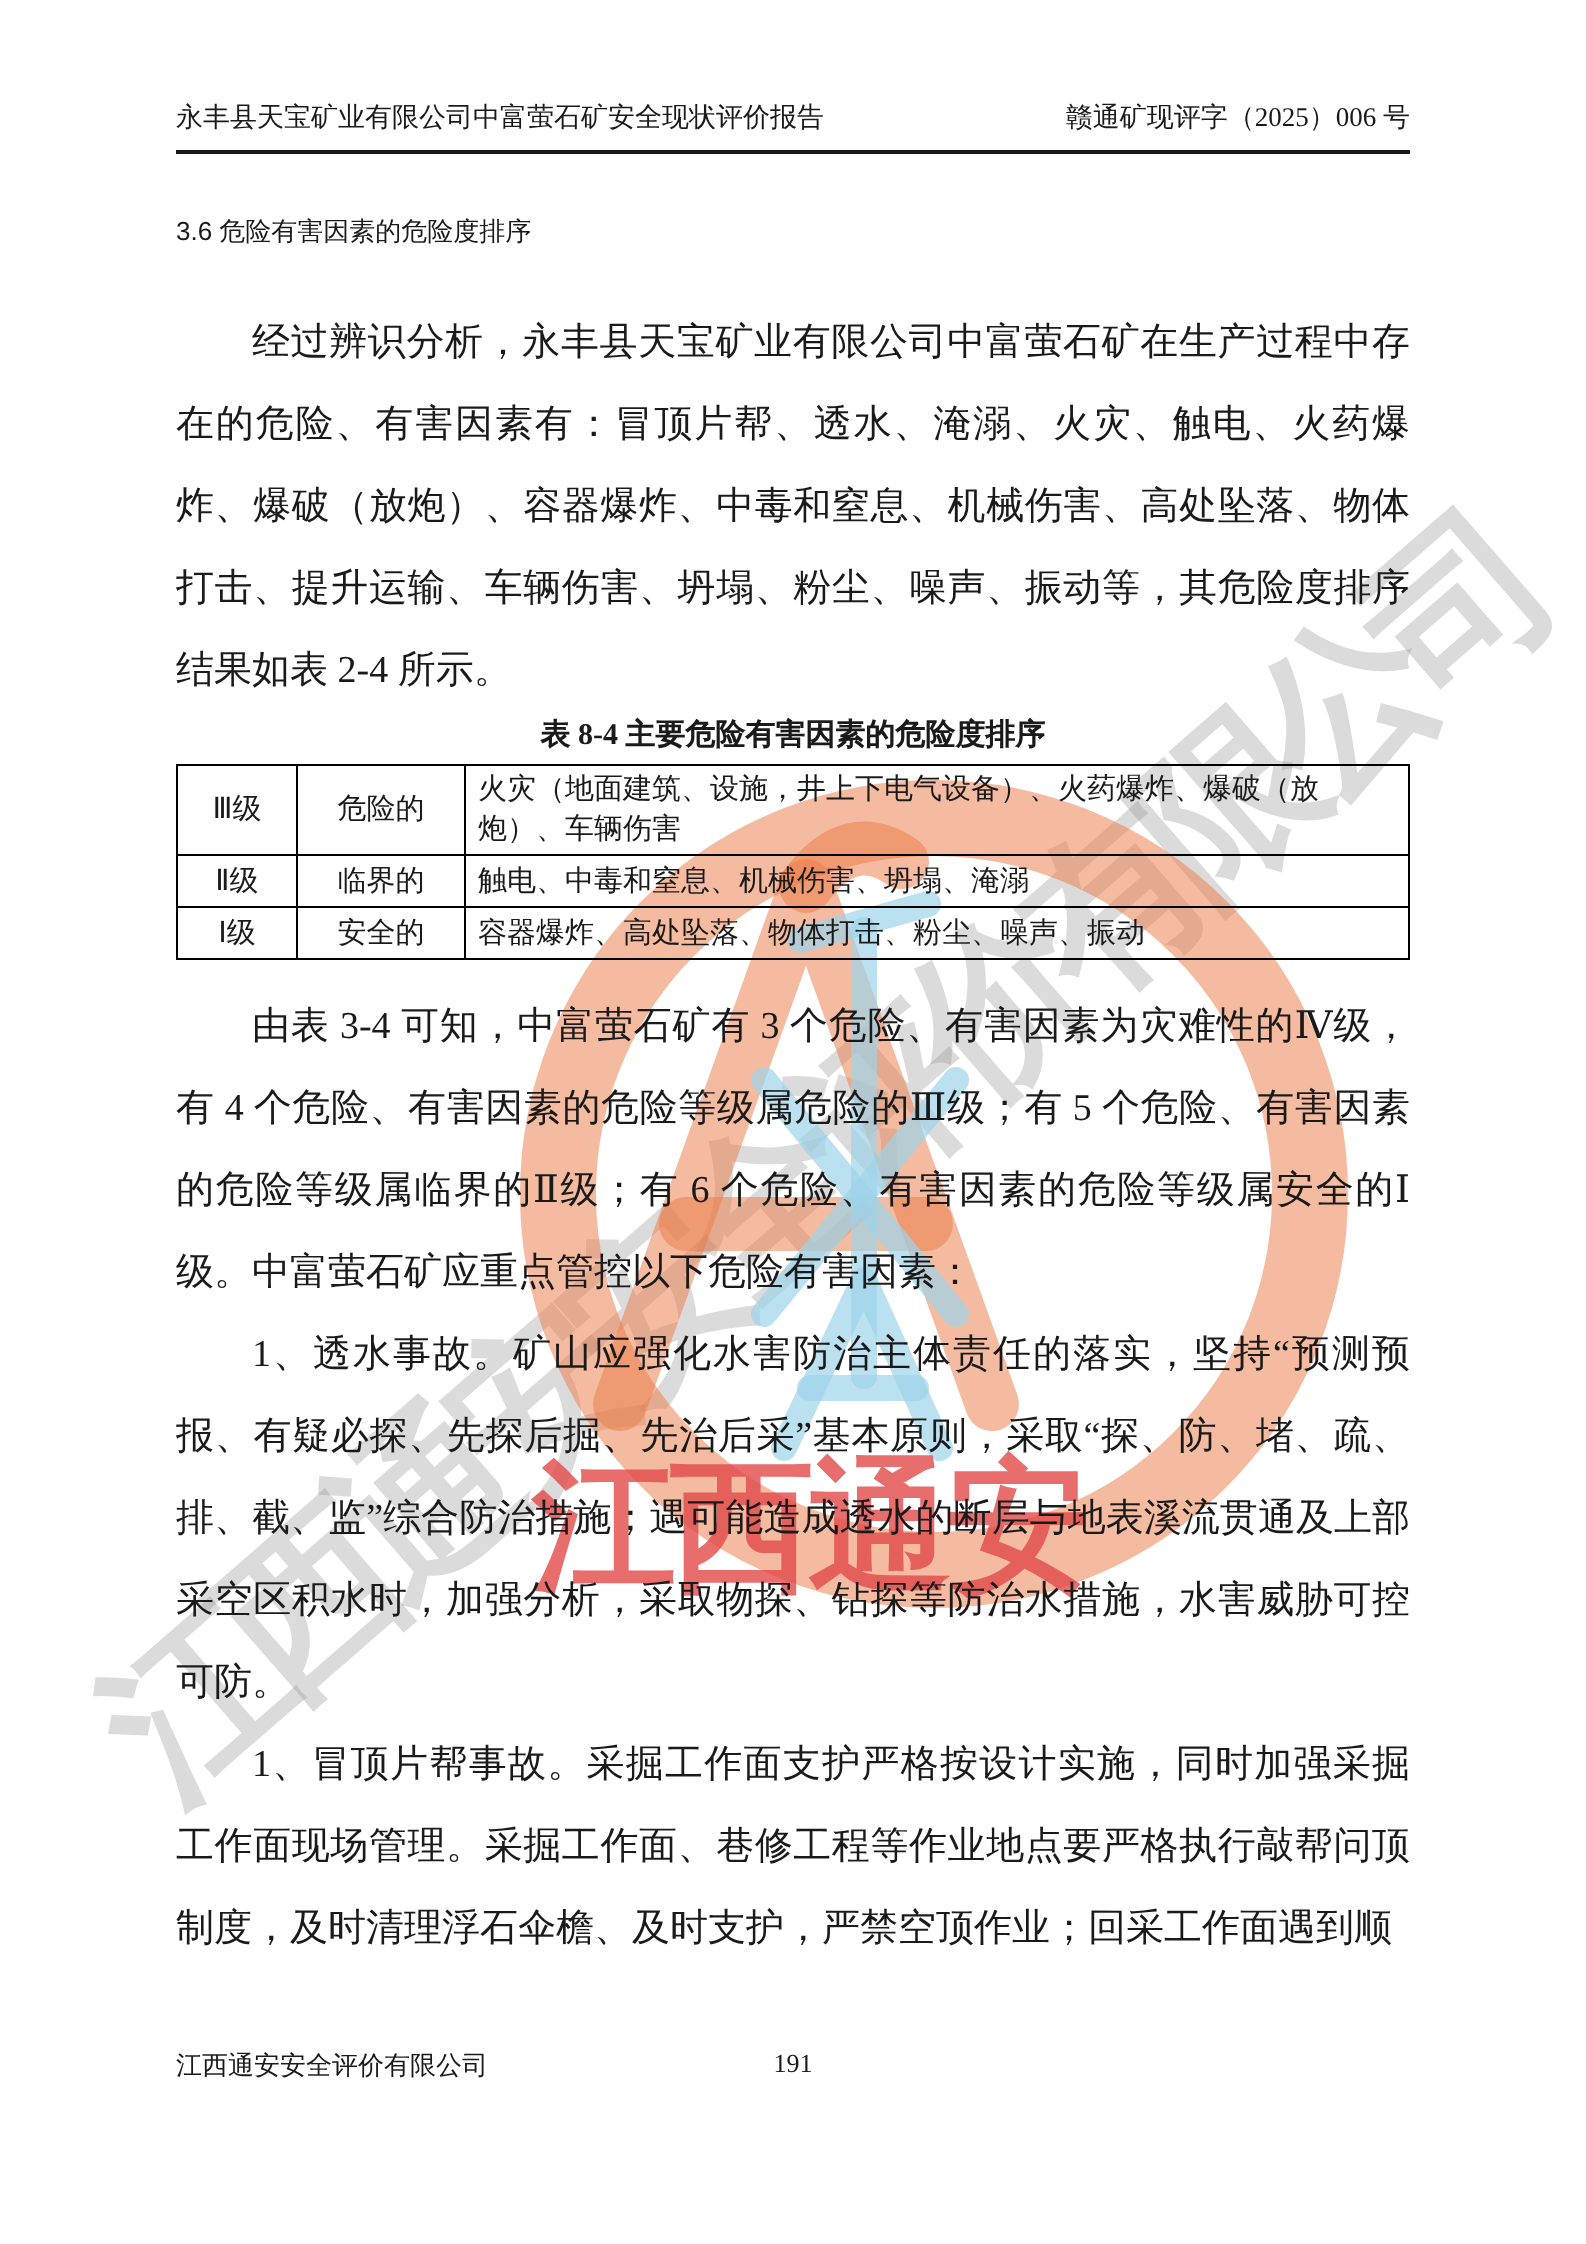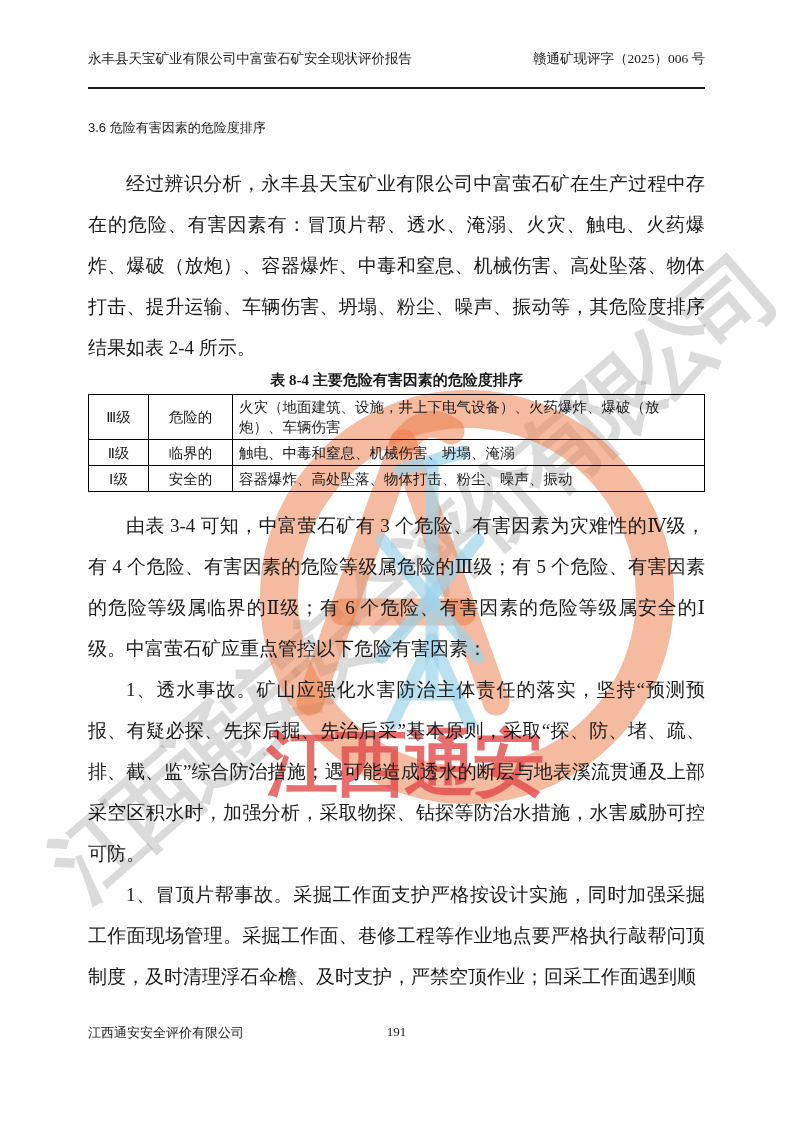--- a/index.html
+++ b/index.html
@@ -20,21 +20,21 @@
   .wm-red{
     position:absolute;left:266px;top:716px;
     font-size:72px;font-weight:bold;letter-spacing:-3px;
     color:rgba(226,74,74,0.80);white-space:nowrap;
   }
   .wm-logo{position:absolute;left:0;top:0;}
   
   .content{position:absolute;left:88px;top:50px;width:617px;z-index:2;}
   .hdr{
     display:flex;justify-content:space-between;align-items:flex-end;
-    font-size:13.5px;padding-bottom:19px;border-bottom:2px solid #1a1a1a;font-family:Liberation Serif, serif;
+    font-size:13.5px;padding-bottom:7px;border-bottom:2px solid #1a1a1a;font-family:Liberation Serif, serif;
   }
   .section-heading{
     font-size:13px;font-weight:normal;margin:24px 0 20px 0;line-height:30px;
     font-family:"Liberation Sans","DejaVu Sans",sans-serif;
   }
   .para{
     font-size:19px;line-height:41px;text-align:justify;margin:0;
     text-indent:38px;
   }
   .tbl-caption{

